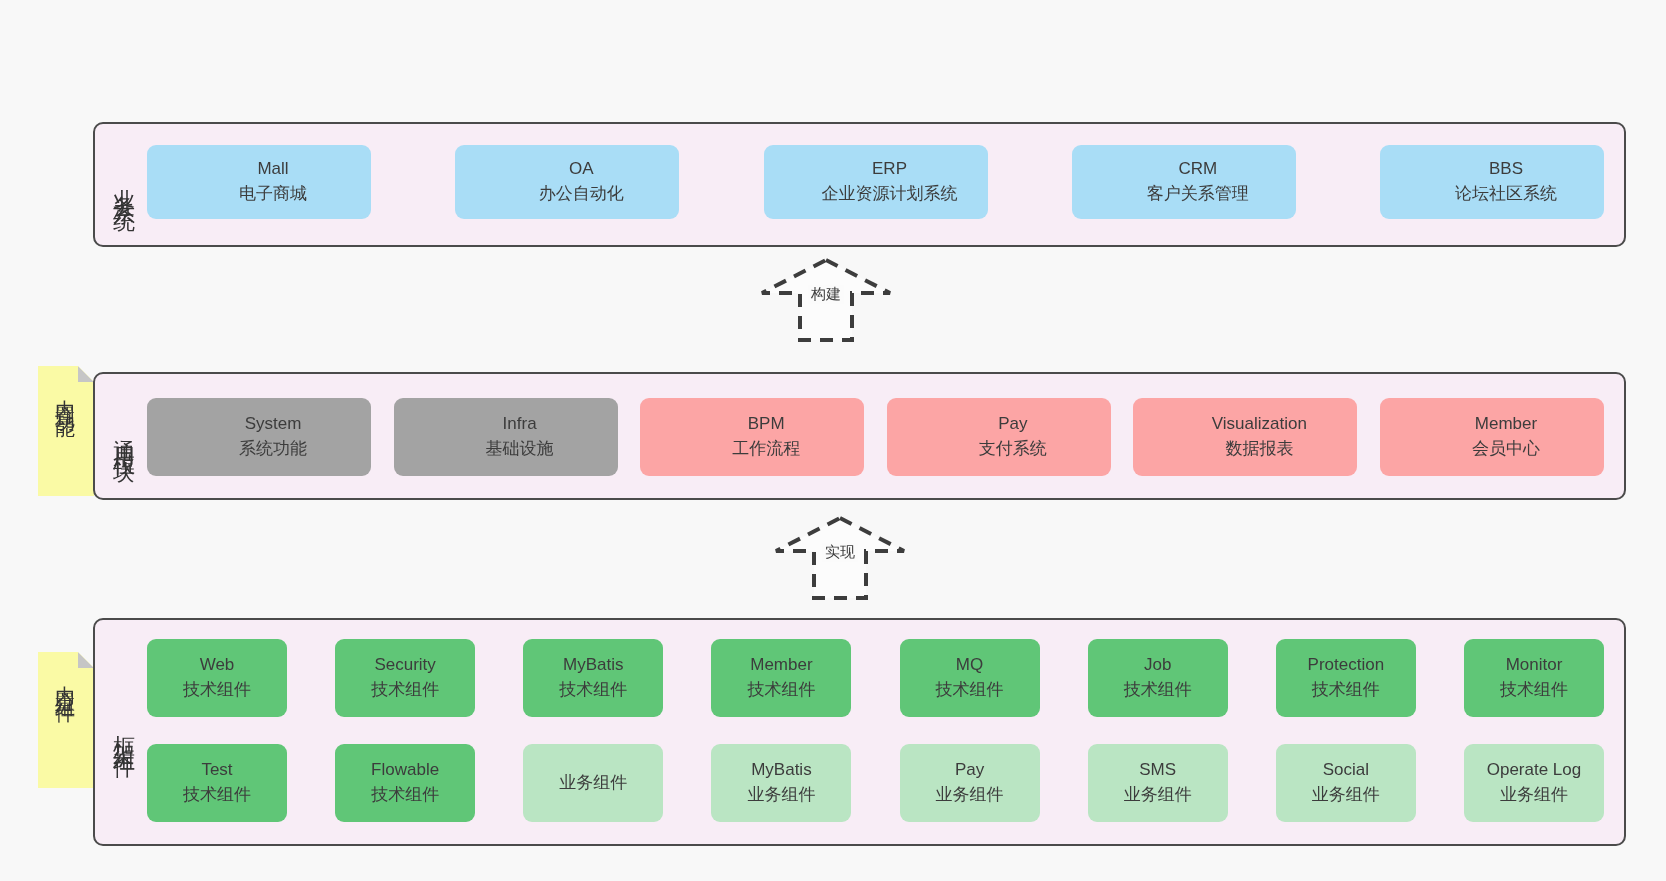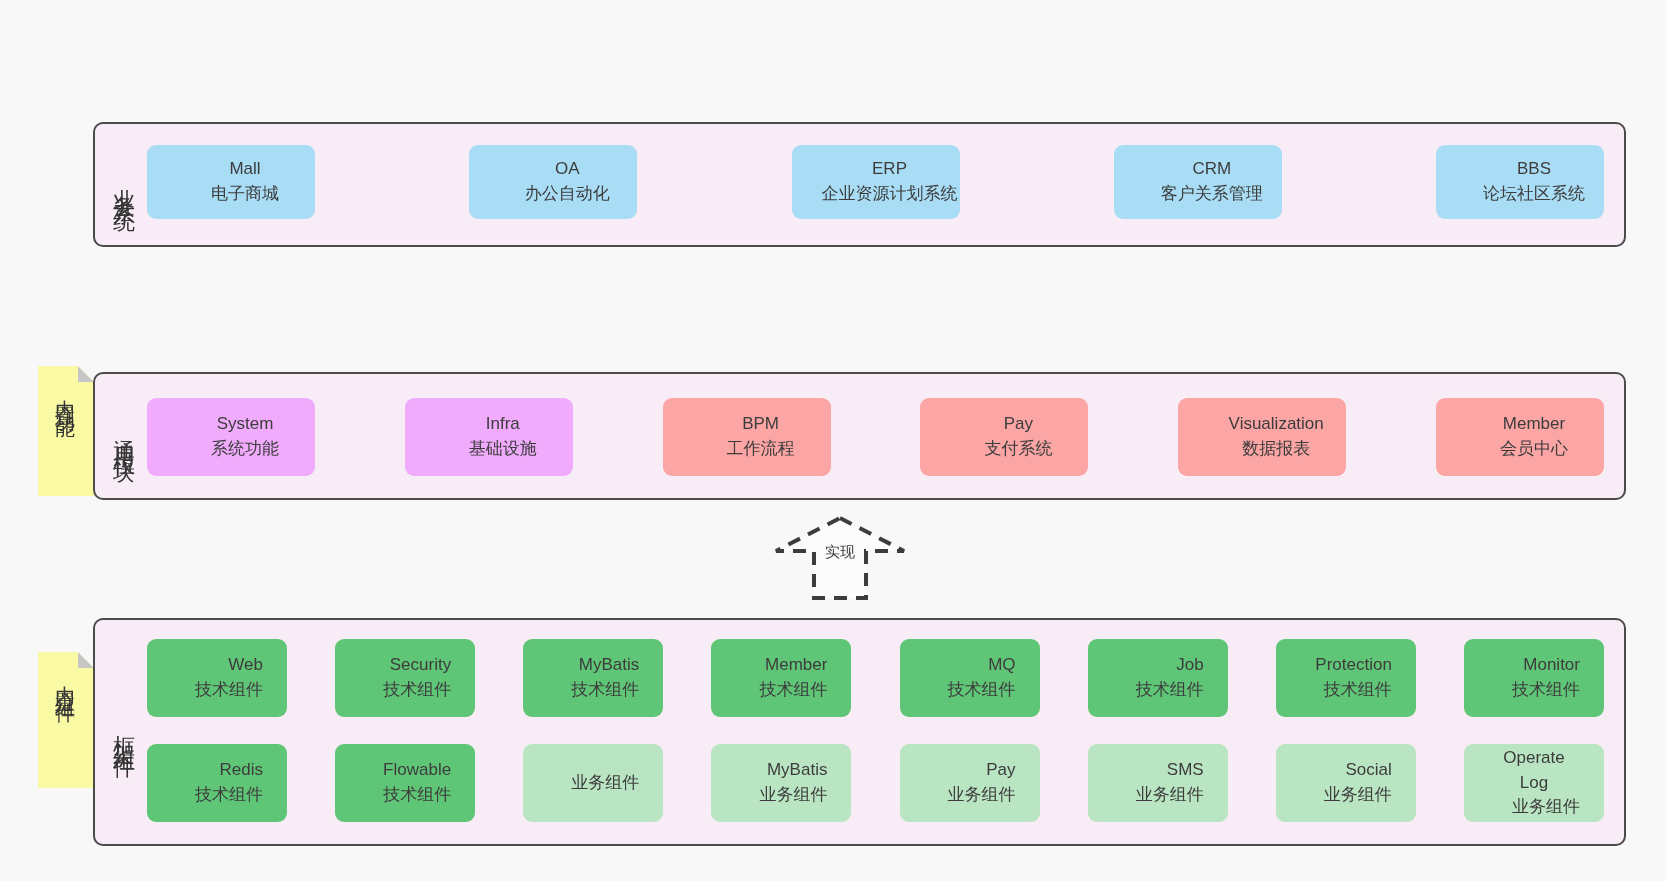--- a/index.html
+++ b/index.html
@@ -58,25 +58,25 @@
     display: flex;
     flex-direction: column;
     align-items: center;
     justify-content: center;
     text-align: center;
     line-height: 1.45;
     font-size: 17px;
     color: #3c3c3c;
     box-sizing: border-box;
   }
-  .w6 { width: 168px; padding-left: 28px; }
-  .w8 { width: 140px; padding: 0 24px; align-items: flex-end; }
+  .w6 { width: 224px; padding-left: 28px; }
+  .w8 { width: 140px; padding: 0 8px; }
 
   .blue       { background: #a9ddf6; }
-  .red        { background: #f0abfc; }
+  .red        { background: #a3a3a3; }
   .pink       { background: #fca5a5; }
   .green      { background: #60c677; }
   .lightgreen { background: #bae5c3; }
 
   
   .note {
     position: absolute;
     left: 38px;
     width: 56px;
     background: #fafaa5;
@@ -151,20 +151,26 @@
           <span>CRM</span>
           <span>客户关系管理</span>
         </div>
         <div class="box w6 blue">
           <span>BBS</span>
           <span>论坛社区系统</span>
         </div>
       </div>
   </section>
 
+  <div class="arrow" id="arrow-build">
+    <svg width="140" height="88" viewBox="0 0 140 88">
+      <polygon points="70,4 134,37 96,37 96,84 44,84 44,37 6,37" fill="#fcfcfc" stroke="#3d3d3d" stroke-width="4" stroke-dasharray="13,9" stroke-linejoin="miter"></polygon>
+    </svg>
+    <span class="arrow-label">构建</span>
+  </div>
 
   <section class="layer" id="layer-modules">
     <div class="v-label">通用模块</div>
     <div class="row">
         <div class="box w6 red">
           <span>System</span>
           <span>系统功能</span>
         </div>
         <div class="box w6 red">
           <span>Infra</span>
@@ -227,21 +233,21 @@
           <span>Protection</span>
           <span>技术组件</span>
         </div>
         <div class="box w8 green">
           <span>Monitor</span>
           <span>技术组件</span>
         </div>
       </div>
     <div class="row row-2">
         <div class="box w8 green">
-          <span>Redis</span>
+          <span>Test</span>
           <span>技术组件</span>
         </div>
         <div class="box w8 green">
           <span>Flowable</span>
           <span>技术组件</span>
         </div>
         <div class="box w8 lightgreen">
           <span>业务组件</span>
         </div>
         <div class="box w8 lightgreen">

